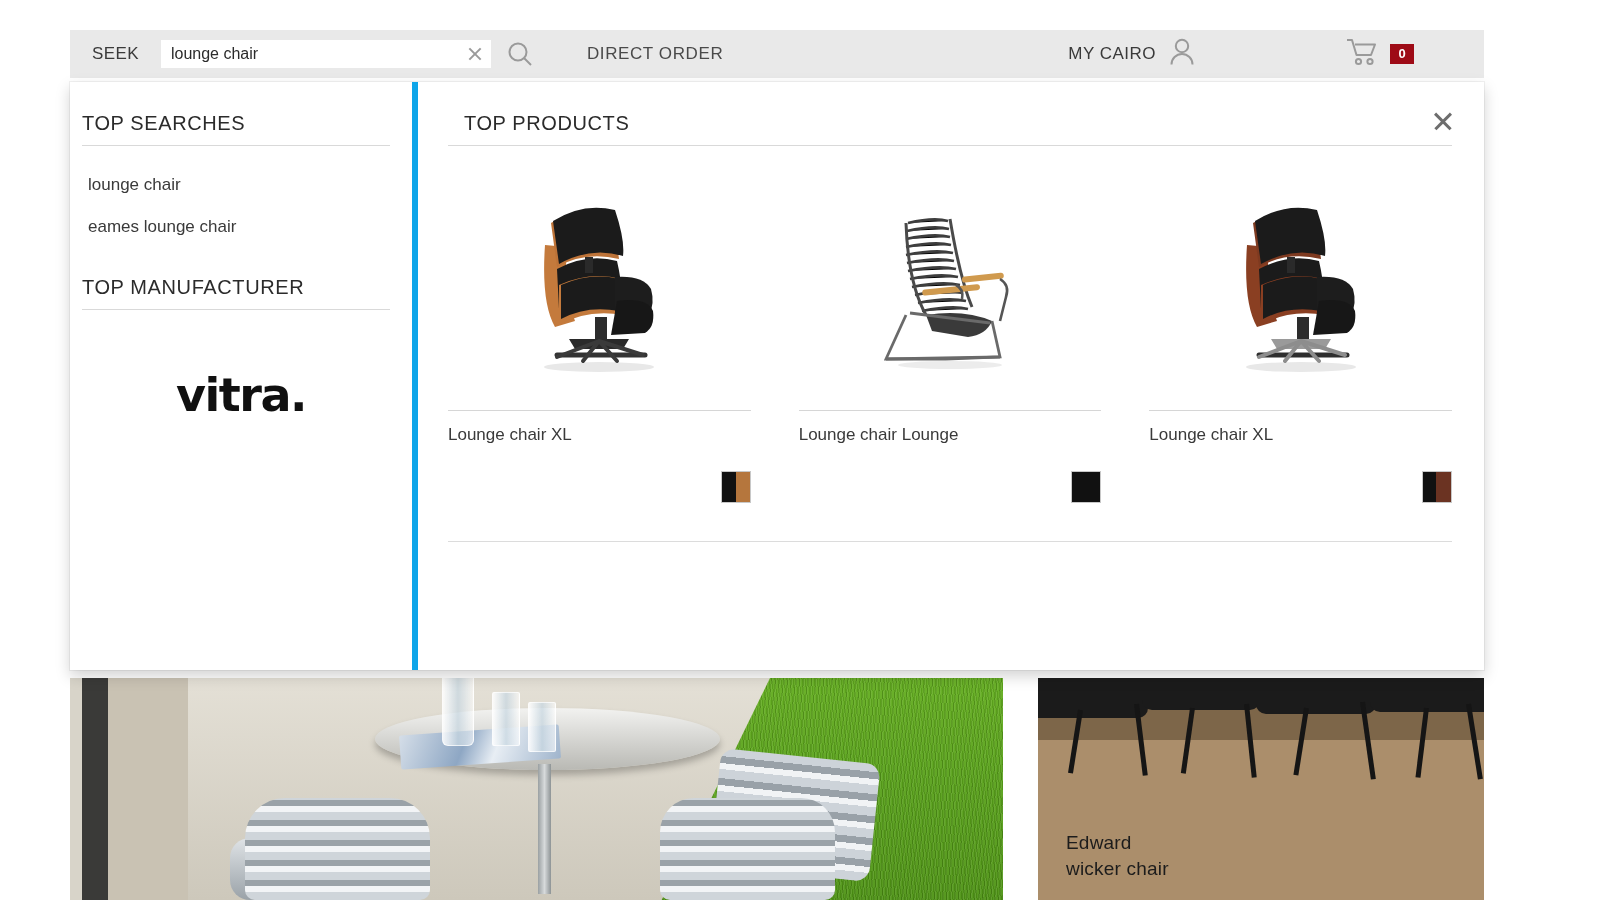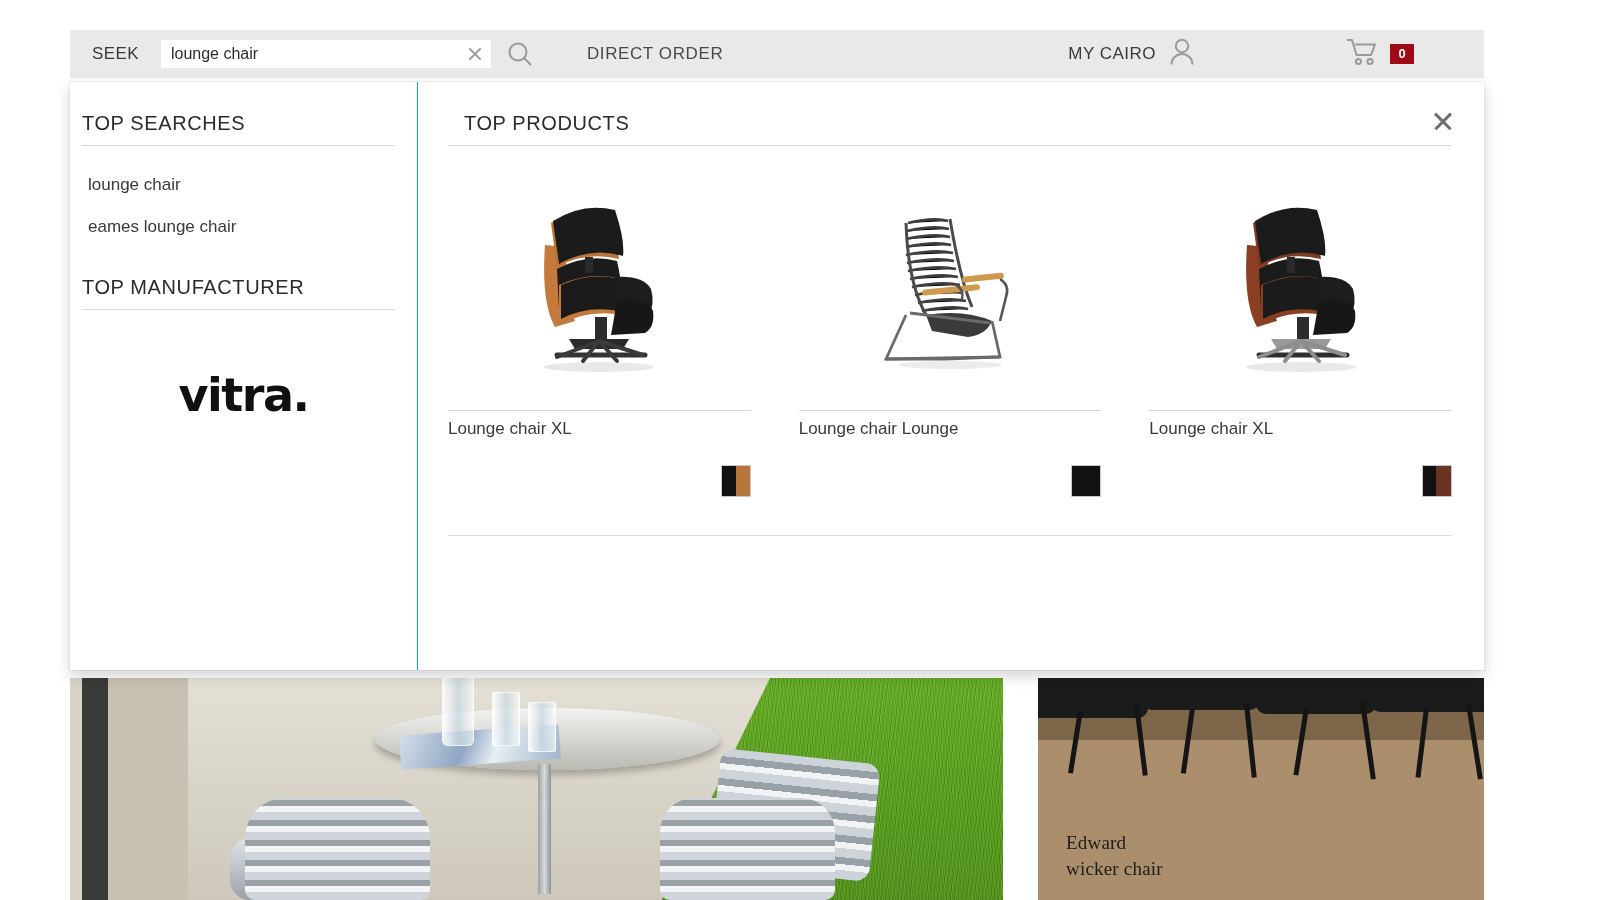--- a/index.html
+++ b/index.html
@@ -121,21 +121,20 @@
          background: repeating-linear-gradient(0deg,#cfd5da 0 8px,#f2f4f6 8px 14px,#9aa2a8 14px 20px);}
 
   .bg-right-photo {
     position: absolute;
     left: 968px;
     top: 18px;
     width: 446px;
     height: 222px;
     overflow: hidden;
     background: #b9a078;
-    font-family: Liberation Serif, serif;
   }
   .dirt {
     position: absolute;
     inset: 0;
     background:
       radial-gradient(circle at 18% 66%, rgba(255,255,255,.22) 0 6px, rgba(0,0,0,0) 7px),
       radial-gradient(circle at 63% 48%, rgba(255,255,255,.18) 0 5px, rgba(0,0,0,0) 6px),
       radial-gradient(circle at 84% 78%, rgba(0,0,0,.18) 0 7px, rgba(0,0,0,0) 8px),
       repeating-linear-gradient(72deg, rgba(0,0,0,.07) 0 3px, rgba(255,255,255,.05) 3px 7px),
       linear-gradient(#a8apx, #a08463),
@@ -290,21 +289,21 @@
     left: 0; top: 10px;
     width: 22px; height: 2.5px;
     background: #6d6d6d;
   }
   .panel-close:before { transform: rotate(45deg); }
   .panel-close:after  { transform: rotate(-45deg); }
 
   .sidebar {
     width: 348px;
     padding: 30px 0 0 0;
-    border-right: 1px solid #0ea5e9;
+    border-right: 6px solid #0ea5e9;
     box-sizing: border-box;
   }
   .section-title {
     font-size: 20px;
     color: #2b2b2b;
     letter-spacing: .6px;
     margin: 0 0 10px 12px;
     font-weight: normal;
   }
   .sidebar .rule {
@@ -362,21 +361,21 @@
     cursor: pointer;
   }
   .product-rule {
     height: 1px;
     background: #d6d6d6;
     margin-top: 22px;
   }
   .product-name {
     font-size: 17px;
     color: #3a3a3a;
-    margin-top: 8px;
+    margin-top: 14px;
     cursor: pointer;
   }
   .swatches {
     display: flex;
     justify-content: flex-end;
     margin-top: 26px;
   }
   .swatch {
     width: 28px;
     height: 30px;

